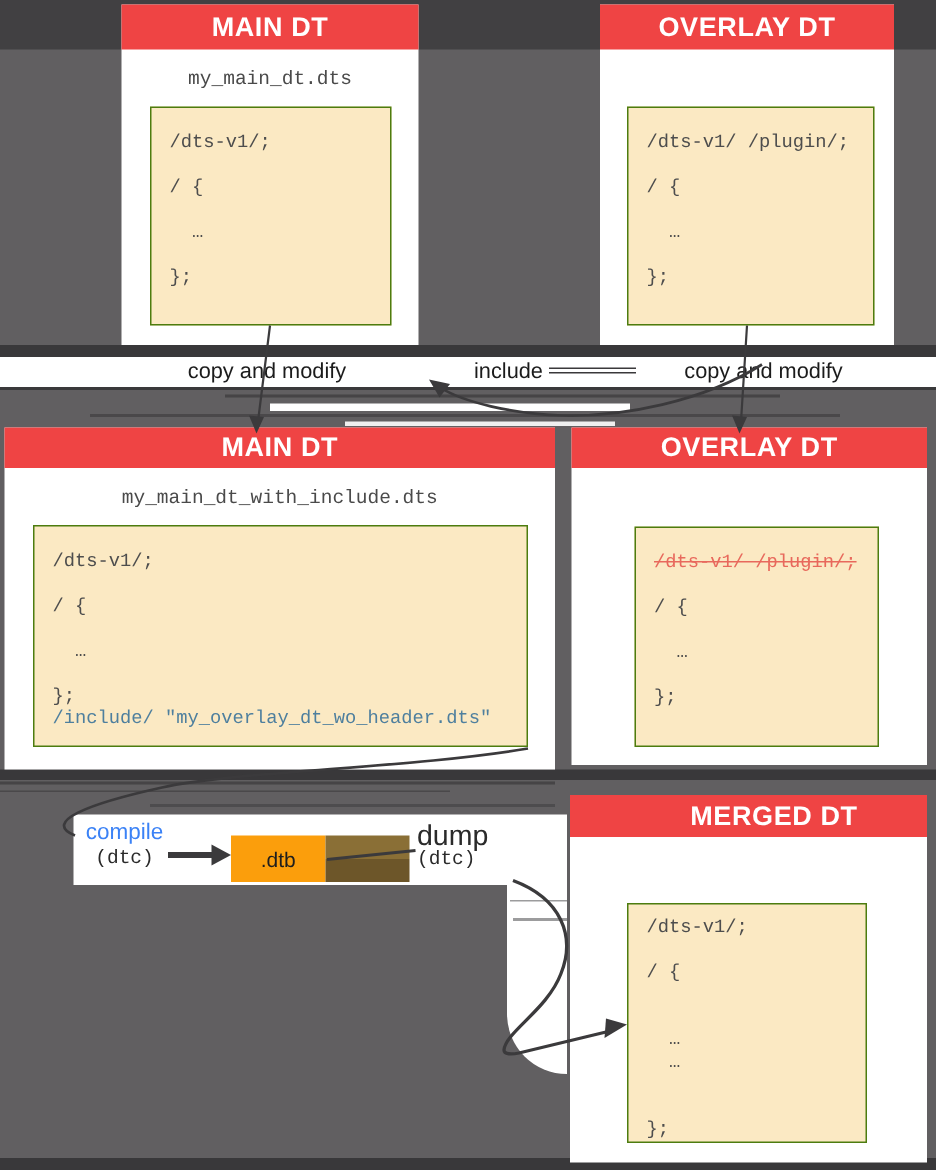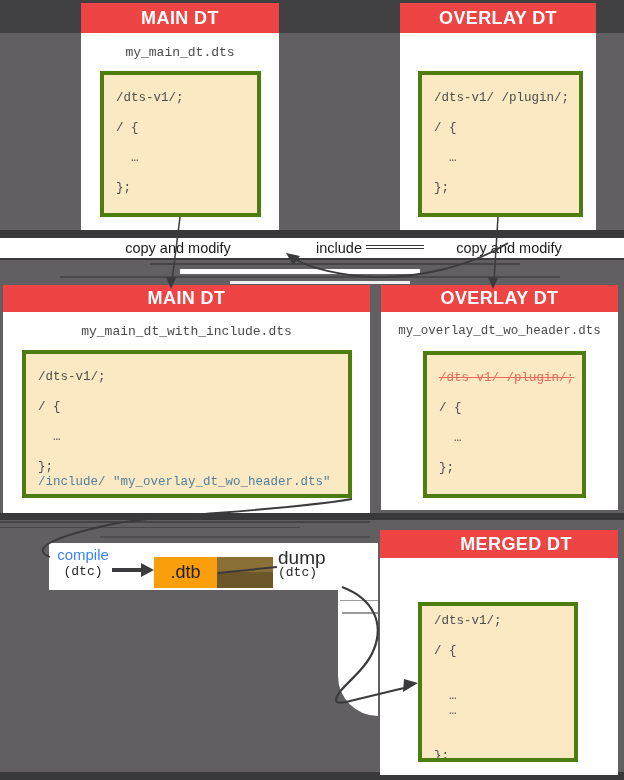--- a/index.html
+++ b/index.html
@@ -22,21 +22,21 @@
   .card{position:absolute;background:#ffffff;z-index:20;}
   .card-header{
     background:#ef4444;color:#ffffff;font-weight:bold;font-size:18px;
     letter-spacing:.4px;display:flex;align-items:center;justify-content:center;
   }
   .filename{
     font-family:"Liberation Mono",monospace;font-size:13px;color:#4a4a4a;
     text-align:center;margin-top:12px;white-space:nowrap;
   }
   .codeblock{
-    position:absolute;background:#fbe9c3;border:4px solid #4d7c0f;
+    position:absolute;background:#fbe9c3;border:1px solid #4d7c0f;
     font-family:"Liberation Mono",monospace;font-size:12.5px;color:#4d4d4d;
     padding:16px 0 0 12px;box-sizing:border-box;overflow:hidden;
   }
   .code-line{height:15px;line-height:15px;white-space:pre;}
   .code-line.blue{color:#4e7f9e;}
   .code-line.red-strike{color:#e8695c;text-decoration:line-through;}
 
   #card-main-top{left:81px;top:3px;width:198px;height:227px;}
   #card-main-top .card-header{height:30px;}
   #card-main-top .codeblock{left:19px;top:68px;width:161px;height:146px;}
@@ -61,21 +61,21 @@
   #compile-band{
     position:absolute;left:49px;top:543px;width:329px;height:47px;
     background:#ffffff;z-index:15;
   }
   #compile-label{position:absolute;left:2px;top:3px;width:64px;text-align:center;
     font-size:15px;color:#3b82f6;}
   #compile-tool{position:absolute;left:2px;top:21px;width:64px;text-align:center;
     font-family:"Liberation Mono",monospace;font-size:13px;color:#2a2a2a;}
   #dtb-box{position:absolute;left:105px;top:14px;width:63px;height:31px;
     background:#fb9e0c;display:flex;align-items:center;justify-content:center;
-    font-size:18px;color:#1e1e1e;}
+    font-size:14px;color:#1e1e1e;}
   #artifact-brown{position:absolute;left:168px;top:14px;width:56px;height:31px;
     background:linear-gradient(#8a6f36 0 50%,#6d5629 50% 100%);}
   #dump-label{position:absolute;left:229px;top:4px;font-size:19px;color:#2a2a2a;}
   #dump-tool{position:absolute;left:229px;top:22px;
     font-family:"Liberation Mono",monospace;font-size:13px;color:#2a2a2a;}
 
   #white-blob{position:absolute;left:338px;top:588px;width:40px;height:128px;
     background:#ffffff;border-bottom-left-radius:42px;z-index:14;}
 
   .streak{position:absolute;z-index:6;}
@@ -146,21 +146,20 @@
         <div class="code-line">&nbsp;</div>
         <div class="code-line">  …</div>
         <div class="code-line">&nbsp;</div>
         <div class="code-line">};</div>
         <div class="code-line blue">/include/ "my_overlay_dt_wo_header.dts"</div>
       </div>
   </div>
 
   <div class="card" id="card-overlay-mid">
     <div class="card-header">OVERLAY DT</div>
-    <div class="filename">my_overlay_dt_wo_header.dts</div>
     <div class="codeblock">
         <div class="code-line red-strike">/dts-v1/ /plugin/;</div>
         <div class="code-line">&nbsp;</div>
         <div class="code-line">/ {</div>
         <div class="code-line">&nbsp;</div>
         <div class="code-line">  …</div>
         <div class="code-line">&nbsp;</div>
         <div class="code-line">};</div>
       </div>
   </div>

